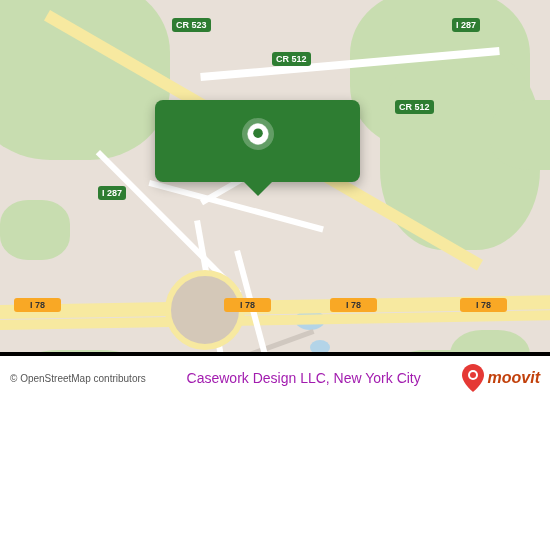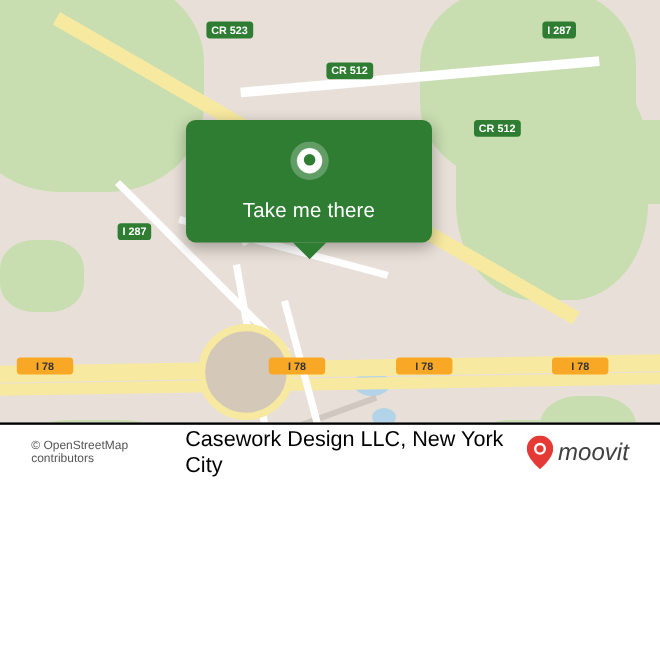--- a/index.html
+++ b/index.html
@@ -121,51 +121,51 @@
     #bottom-bar {
       position: absolute;
       bottom: 0;
       left: 0;
       width: 100%;
       height: 48px;
       background-color: #ffffff;
       display: flex;
       align-items: center;
       justify-content: space-between;
-      padding: 0 26px;
+      padding: 0 10px;
       z-index: 200;
-      border-top: 2px solid #000000;
+      border-top: 4px solid #000000;
     }
 
     #attribution {
       font-size: 10px;
       color: #555;
     }
 
     #location-info {
-      font-size: 18px;
-      color: #000000;
+      font-size: 14px;
+      color: #a21caf;
       font-weight: 500;
     }
 
     #moovit-logo {
       display: flex;
       align-items: center;
       gap: 4px;
     }
 
     .moovit-pin {
       width: 22px;
       height: 28px;
     }
 
     .moovit-text {
-      font-size: 20px;
-      font-weight: normal;
-      color: #404040;
+      font-size: 16px;
+      font-weight: bold;
+      color: #c2410c;
       font-style: italic;
     }
 
     
     .water {
       position: absolute;
       background-color: #b3d4e8;
       border-radius: 50%;
     }
   </style>
@@ -227,21 +227,20 @@
   <div class="highway-badge-yellow" style="top:298px;left:460px;">I 78</div>
 
   <div id="popup-card">
 
     <svg class="pin-icon" viewBox="0 0 40 50" fill="none" xmlns="http://www.w3.org/2000/svg">
       <circle cx="20" cy="20" r="20" fill="rgba(255,255,255,0.25)"></circle>
       <circle cx="20" cy="20" r="13" fill="white" stroke="rgba(255,255,255,0.5)" stroke-width="1"></circle>
       <circle cx="20" cy="19" r="6" fill="#2e7d32"></circle>
     </svg>
 
-    <button id="take-me-there-btn">Take me there</button>
   </div>
 
   <div id="bottom-bar">
     <span id="attribution">© OpenStreetMap contributors</span>
     <span id="location-info">Casework Design LLC, New York City</span>
     <div id="moovit-logo">
       <svg class="moovit-pin" viewBox="0 0 22 28" fill="none" xmlns="http://www.w3.org/2000/svg">
         <path d="M11 0C5 0 0 5 0 11c0 8 11 17 11 17S22 19 22 11C22 5 17 0 11 0z" fill="#e53935"></path>
         <circle cx="11" cy="11" r="5" fill="white"></circle>
         <circle cx="11" cy="11" r="3" fill="#e53935"></circle>

